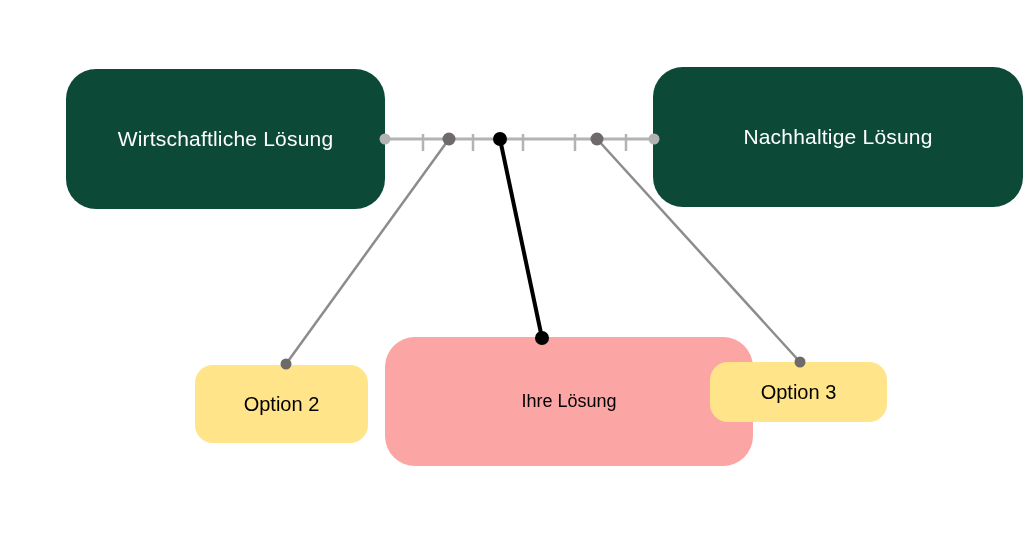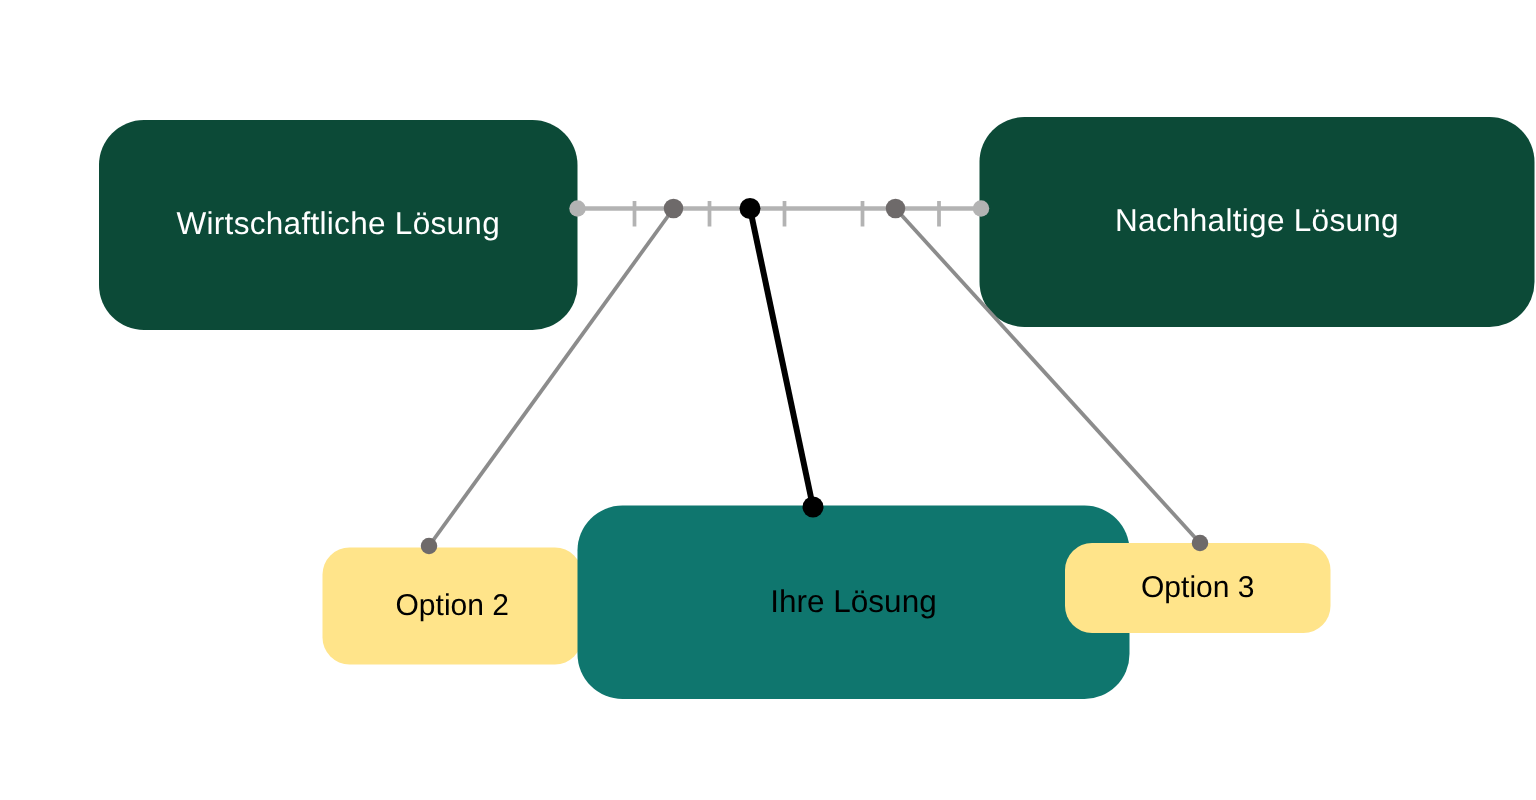--- a/index.html
+++ b/index.html
@@ -22,37 +22,36 @@
     justify-content: center;
     text-align: center;
     box-sizing: border-box;
   }
   .node-green {
     background: #0c4a37;
     color: #ffffff;
     border-radius: 30px;
     font-size: 21px;
     letter-spacing: 0.2px;
-    margin-top: 11px;
   }
   .node-left   { left: 66px;  top: 69px;  width: 319px; height: 140px; }
   .node-right  { left: 653px; top: 67px;  width: 370px; height: 140px; }
   .node-option {
     background: #ffe48a;
     color: #000000;
     border-radius: 18px;
     font-size: 20px;
   }
-  .node-option2 { left: 195px; top: 365px; width: 173px; height: 78px; margin-left: 20px; }
+  .node-option2 { left: 195px; top: 365px; width: 173px; height: 78px; }
   .node-option3 { left: 710px; top: 362px; width: 177px; height: 60px; }
   .node-ihre {
-    background: #0f766e;
+    background: #fca5a5;
     color: #000000;
     border-radius: 30px;
-    font-size: 21px;
+    font-size: 18px;
     left: 385px; top: 337px; width: 368px; height: 129px;
   }
   .connector-layer {
     position: absolute;
     left: 0; top: 0;
     width: 1024px;
     height: 533px;
     pointer-events: none;
   }
 </style>

